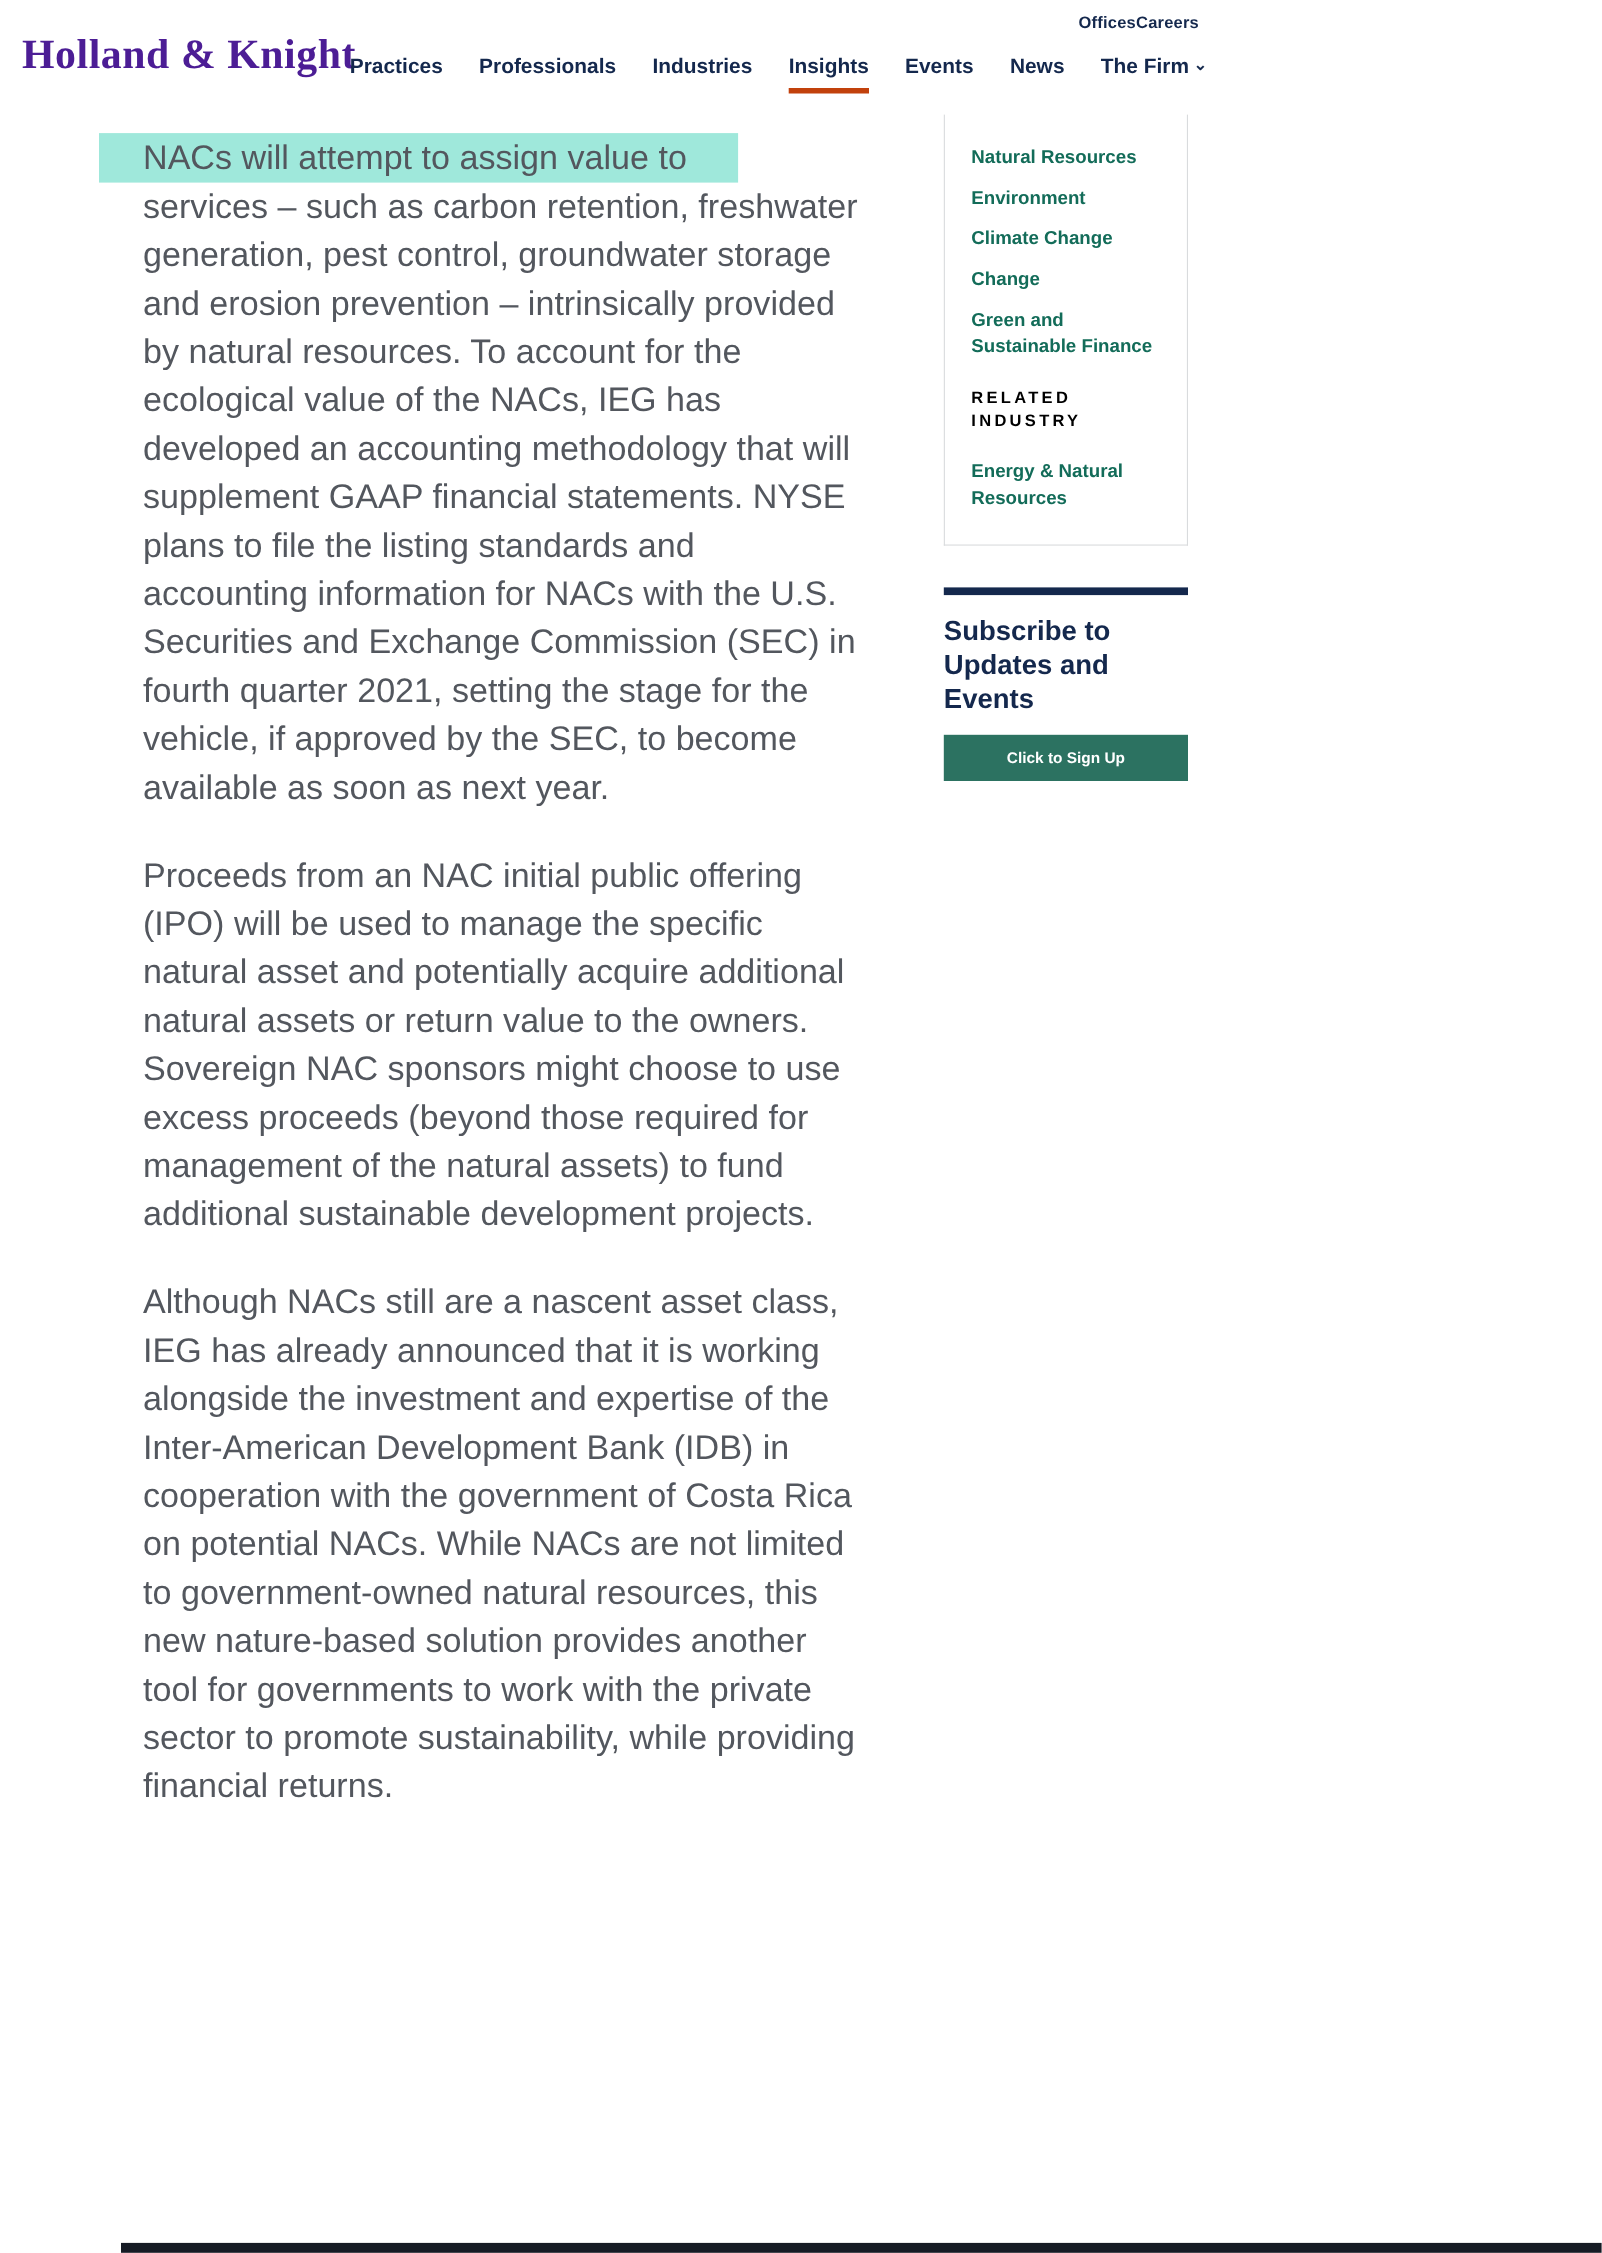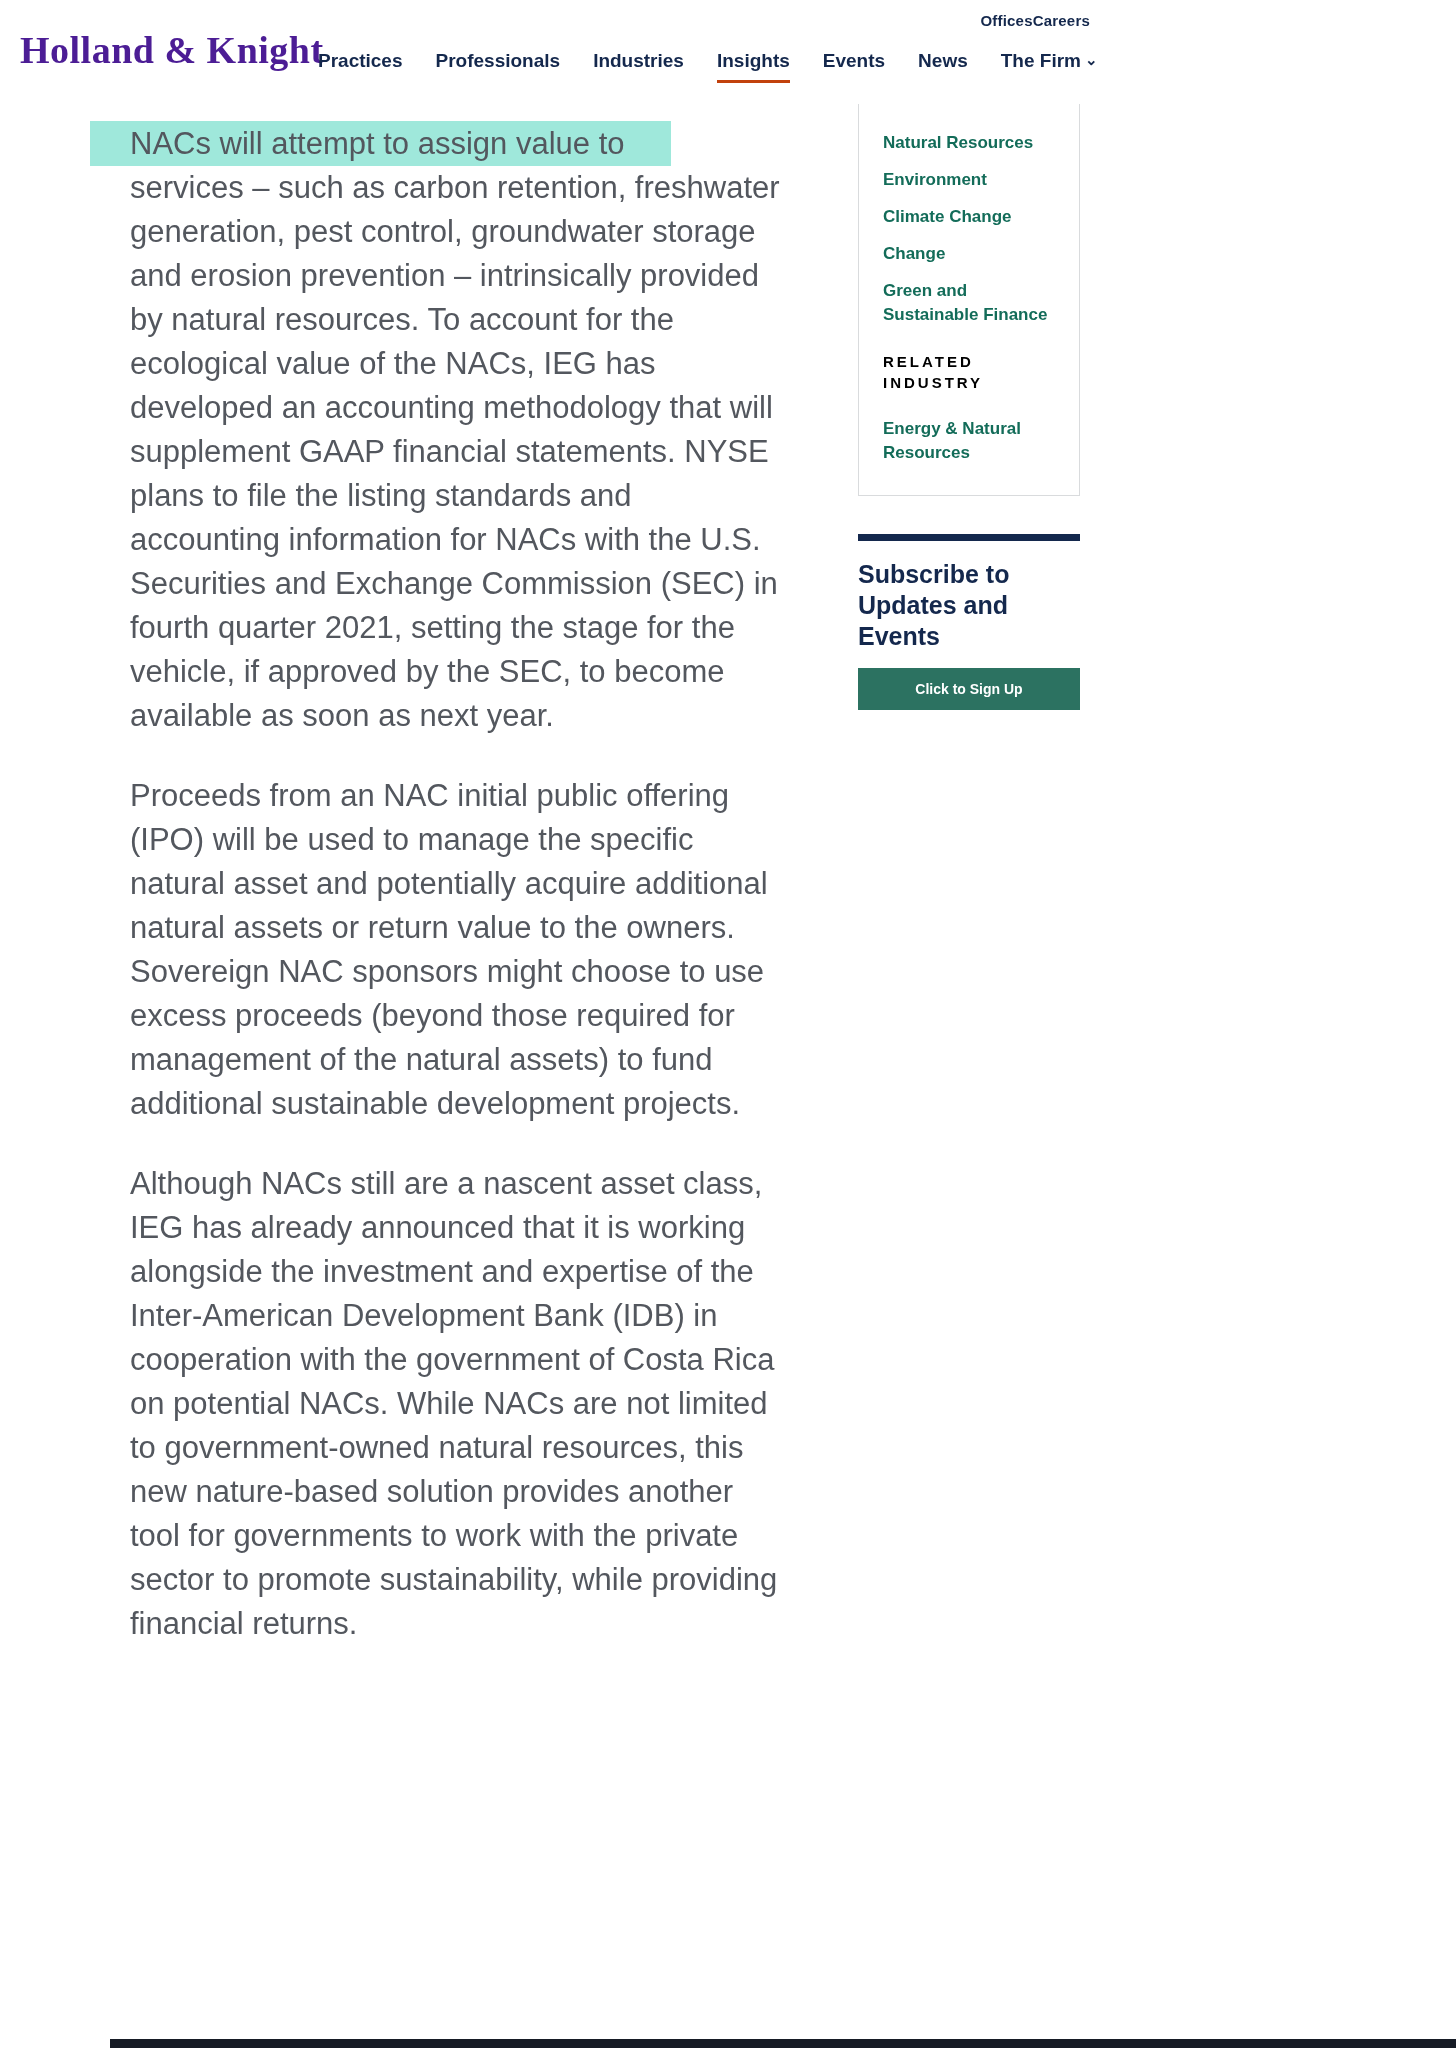--- a/index.html
+++ b/index.html
@@ -30,21 +30,21 @@
     text-decoration:none; letter-spacing:.5px; white-space:nowrap;
   }
   .main-nav {
     position:absolute; left:318px; top:50px;
     display:flex; gap:33px; align-items:flex-start;
   }
   .main-nav a {
     font-size:19px; font-weight:700; color:#14284d;
     text-decoration:none; white-space:nowrap; padding-bottom:8px;
   }
-  .main-nav a.active { border-bottom:3px solid #c2410c; }
+  .main-nav a.active { border-bottom:5px solid #c2410c; }
   .chevron {
     display:inline-block; font-size:15px; color:#14284d;
     transform:translateY(-2px); margin-left:4px;
   }
 
   
   .article {
     position:absolute; left:130px; top:122px; width:660px;
     font-size:31px; line-height:44px; color:#53575e;
     font-weight:400;

